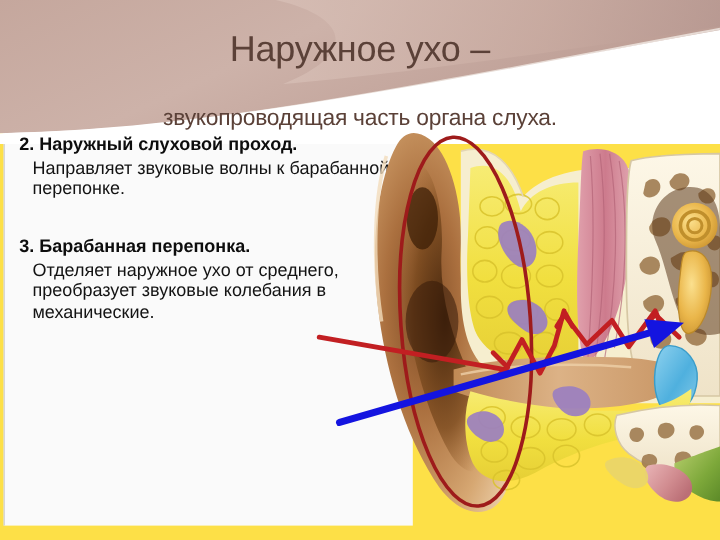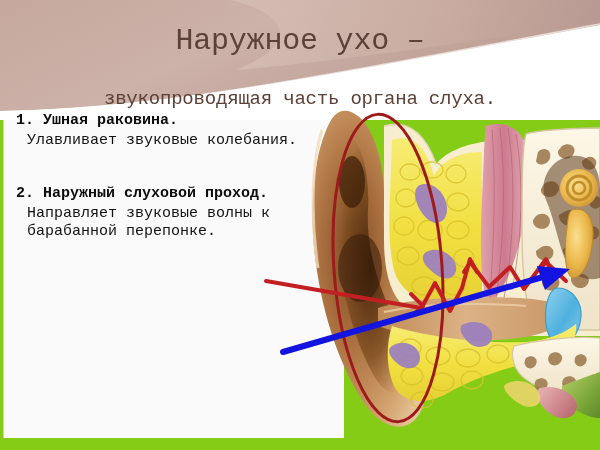--- a/index.html
+++ b/index.html
@@ -6,22 +6,22 @@
   html, body {
     margin: 0;
     padding: 0;
     background: #ffffff;
   }
   .slide {
     position: relative;
     width: 600px;
     height: 450px;
     overflow: hidden;
-    background: #84cc16;
-    font-family: Liberation Mono, monospace;
+    background: #fde047;
+    font-family: Liberation Sans, sans-serif;
     -webkit-font-smoothing: antialiased;
   }
 
   
   .banner-wrap {
     position: absolute;
     left: 0; top: 0;
     width: 600px; height: 120px;
     overflow: hidden;
     pointer-events: none;
@@ -134,30 +134,30 @@
     </svg>
   </div>
 
   <div class="title">
     <span class="line1">Наружное ухо –</span>
     <span class="line2">звукопроводящая часть органа слуха.</span>
   </div>
 
   <div class="body-list">
 
-    <div class="item" id="item-1">
-      <div class="item-head">1. Ушная раковина.</div>
-      <div class="item-body">Улавливает звуковые колебания.</div>
-    </div>
 
     <div class="item" id="item-2">
       <div class="item-head">2. Наружный слуховой проход.</div>
       <div class="item-body">Направляет звуковые волны к барабанной перепонке.</div>
     </div>
 
+    <div class="item" id="item-3">
+      <div class="item-head">3. Барабанная перепонка.</div>
+      <div class="item-body">Отделяет наружное ухо от среднего, преобразует звуковые колебания в механические.</div>
+    </div>
 
   </div>
 
   <div class="illustration">
     <svg width="300" height="330" viewBox="0 0 300 330" xmlns="http://www.w3.org/2000/svg">
       <defs>
         <radialGradient id="pinnaG" cx="0.35" cy="0.45" r="0.8">
           <stop offset="0%" stop-color="#7d4a24"></stop>
           <stop offset="35%" stop-color="#ab703f"></stop>
           <stop offset="75%" stop-color="#d6a772"></stop>

